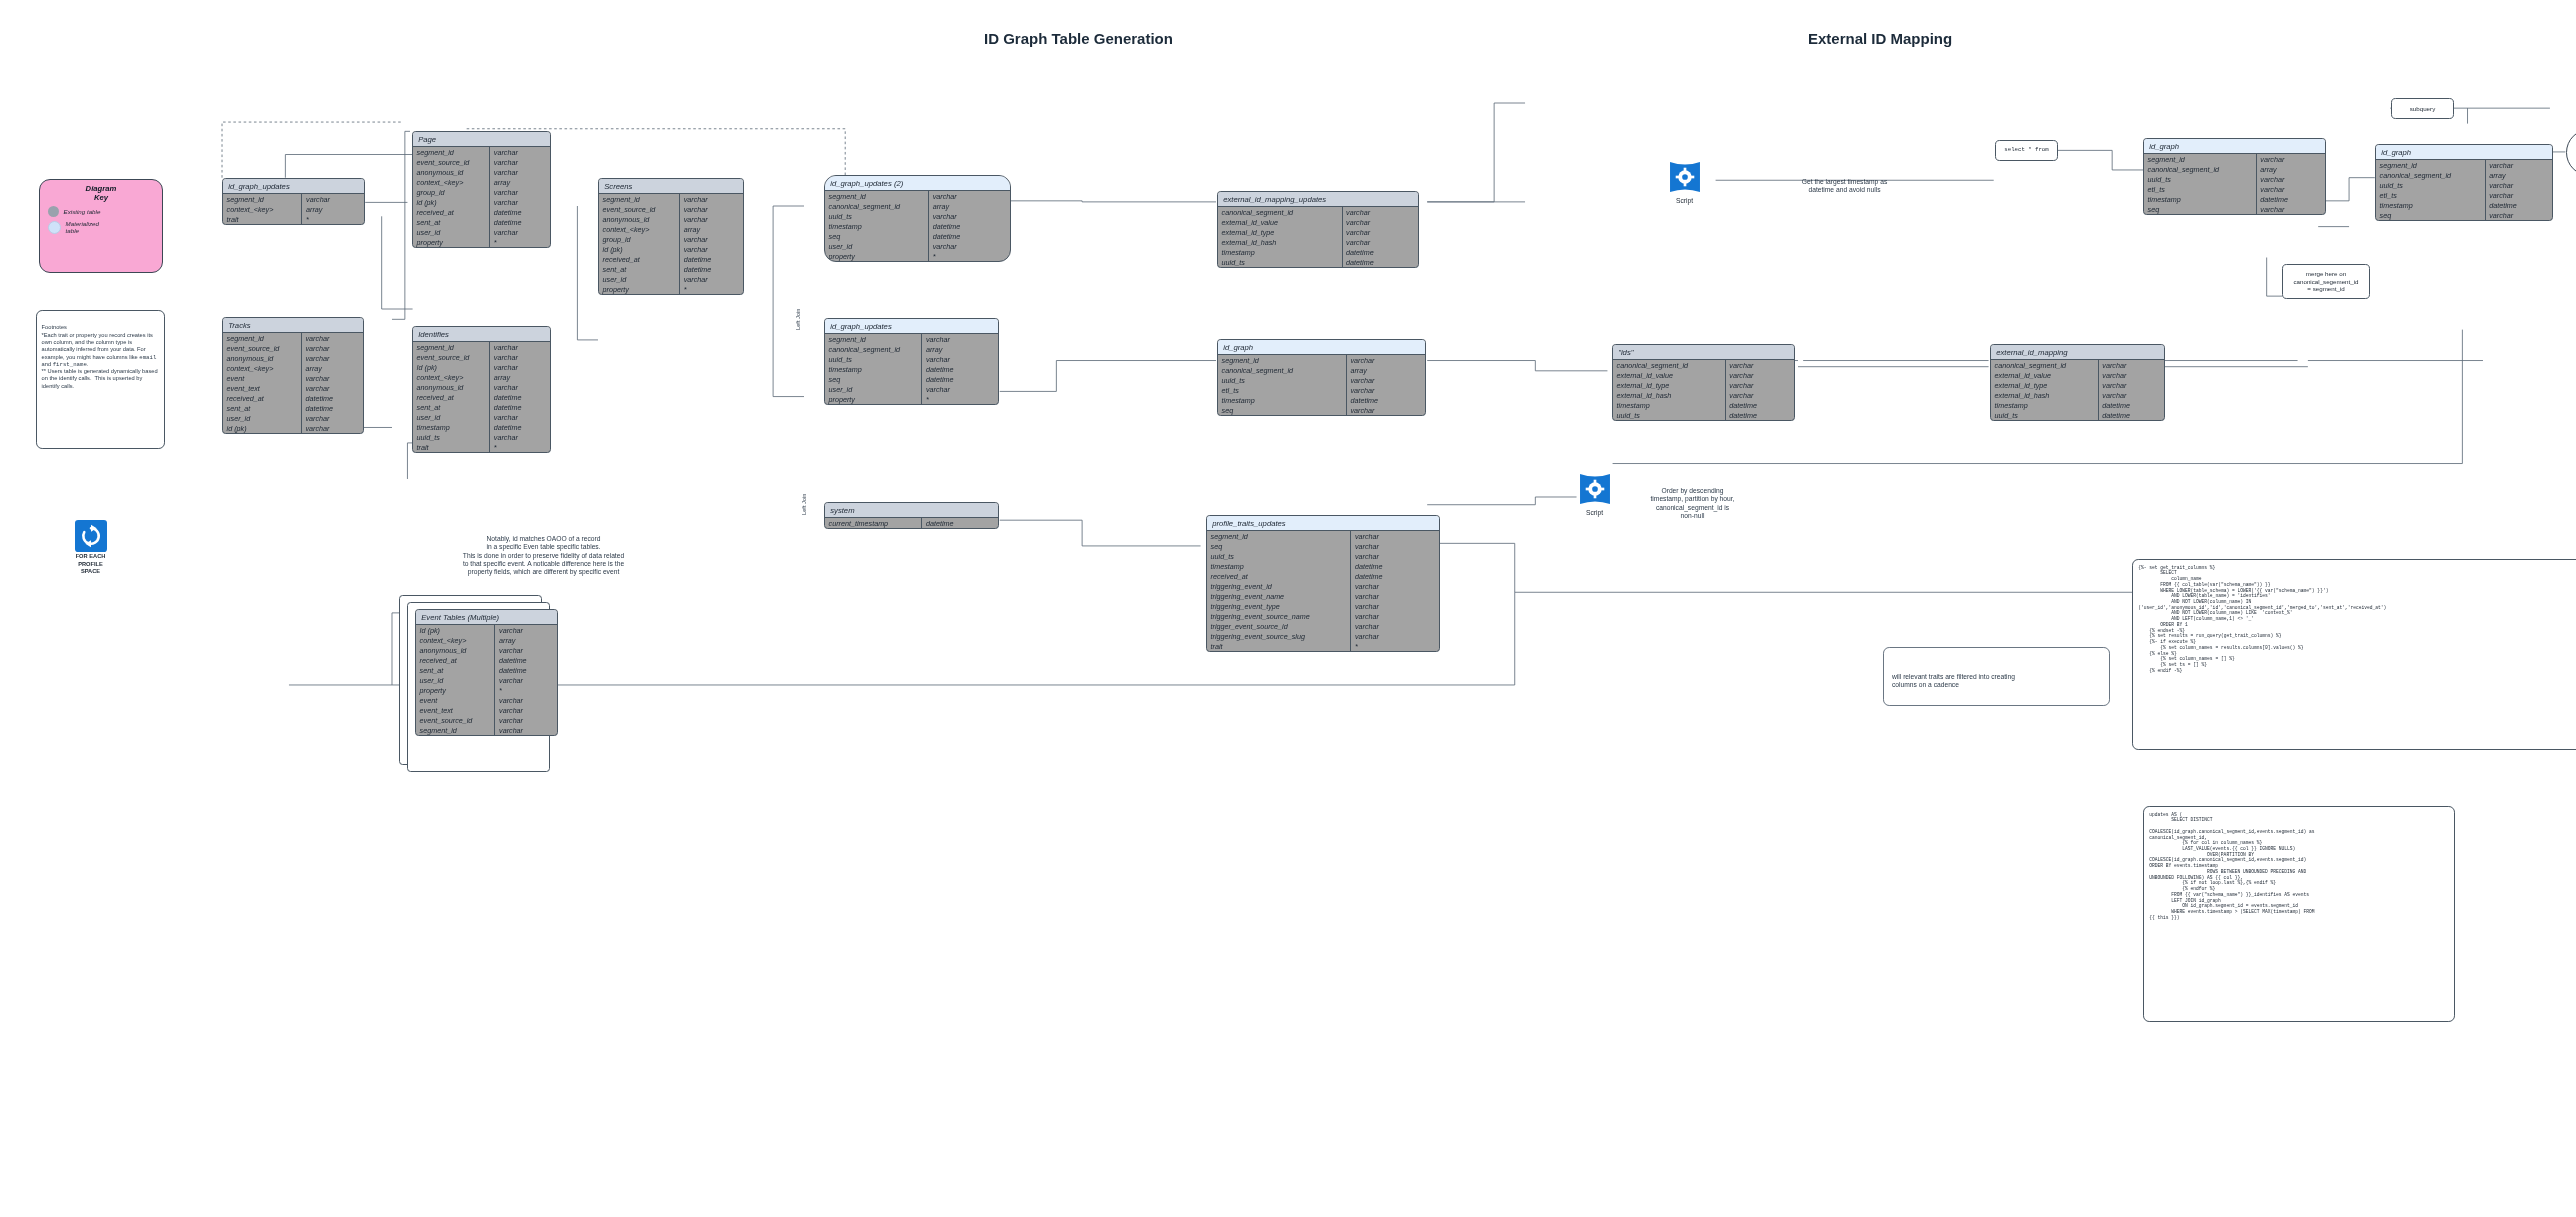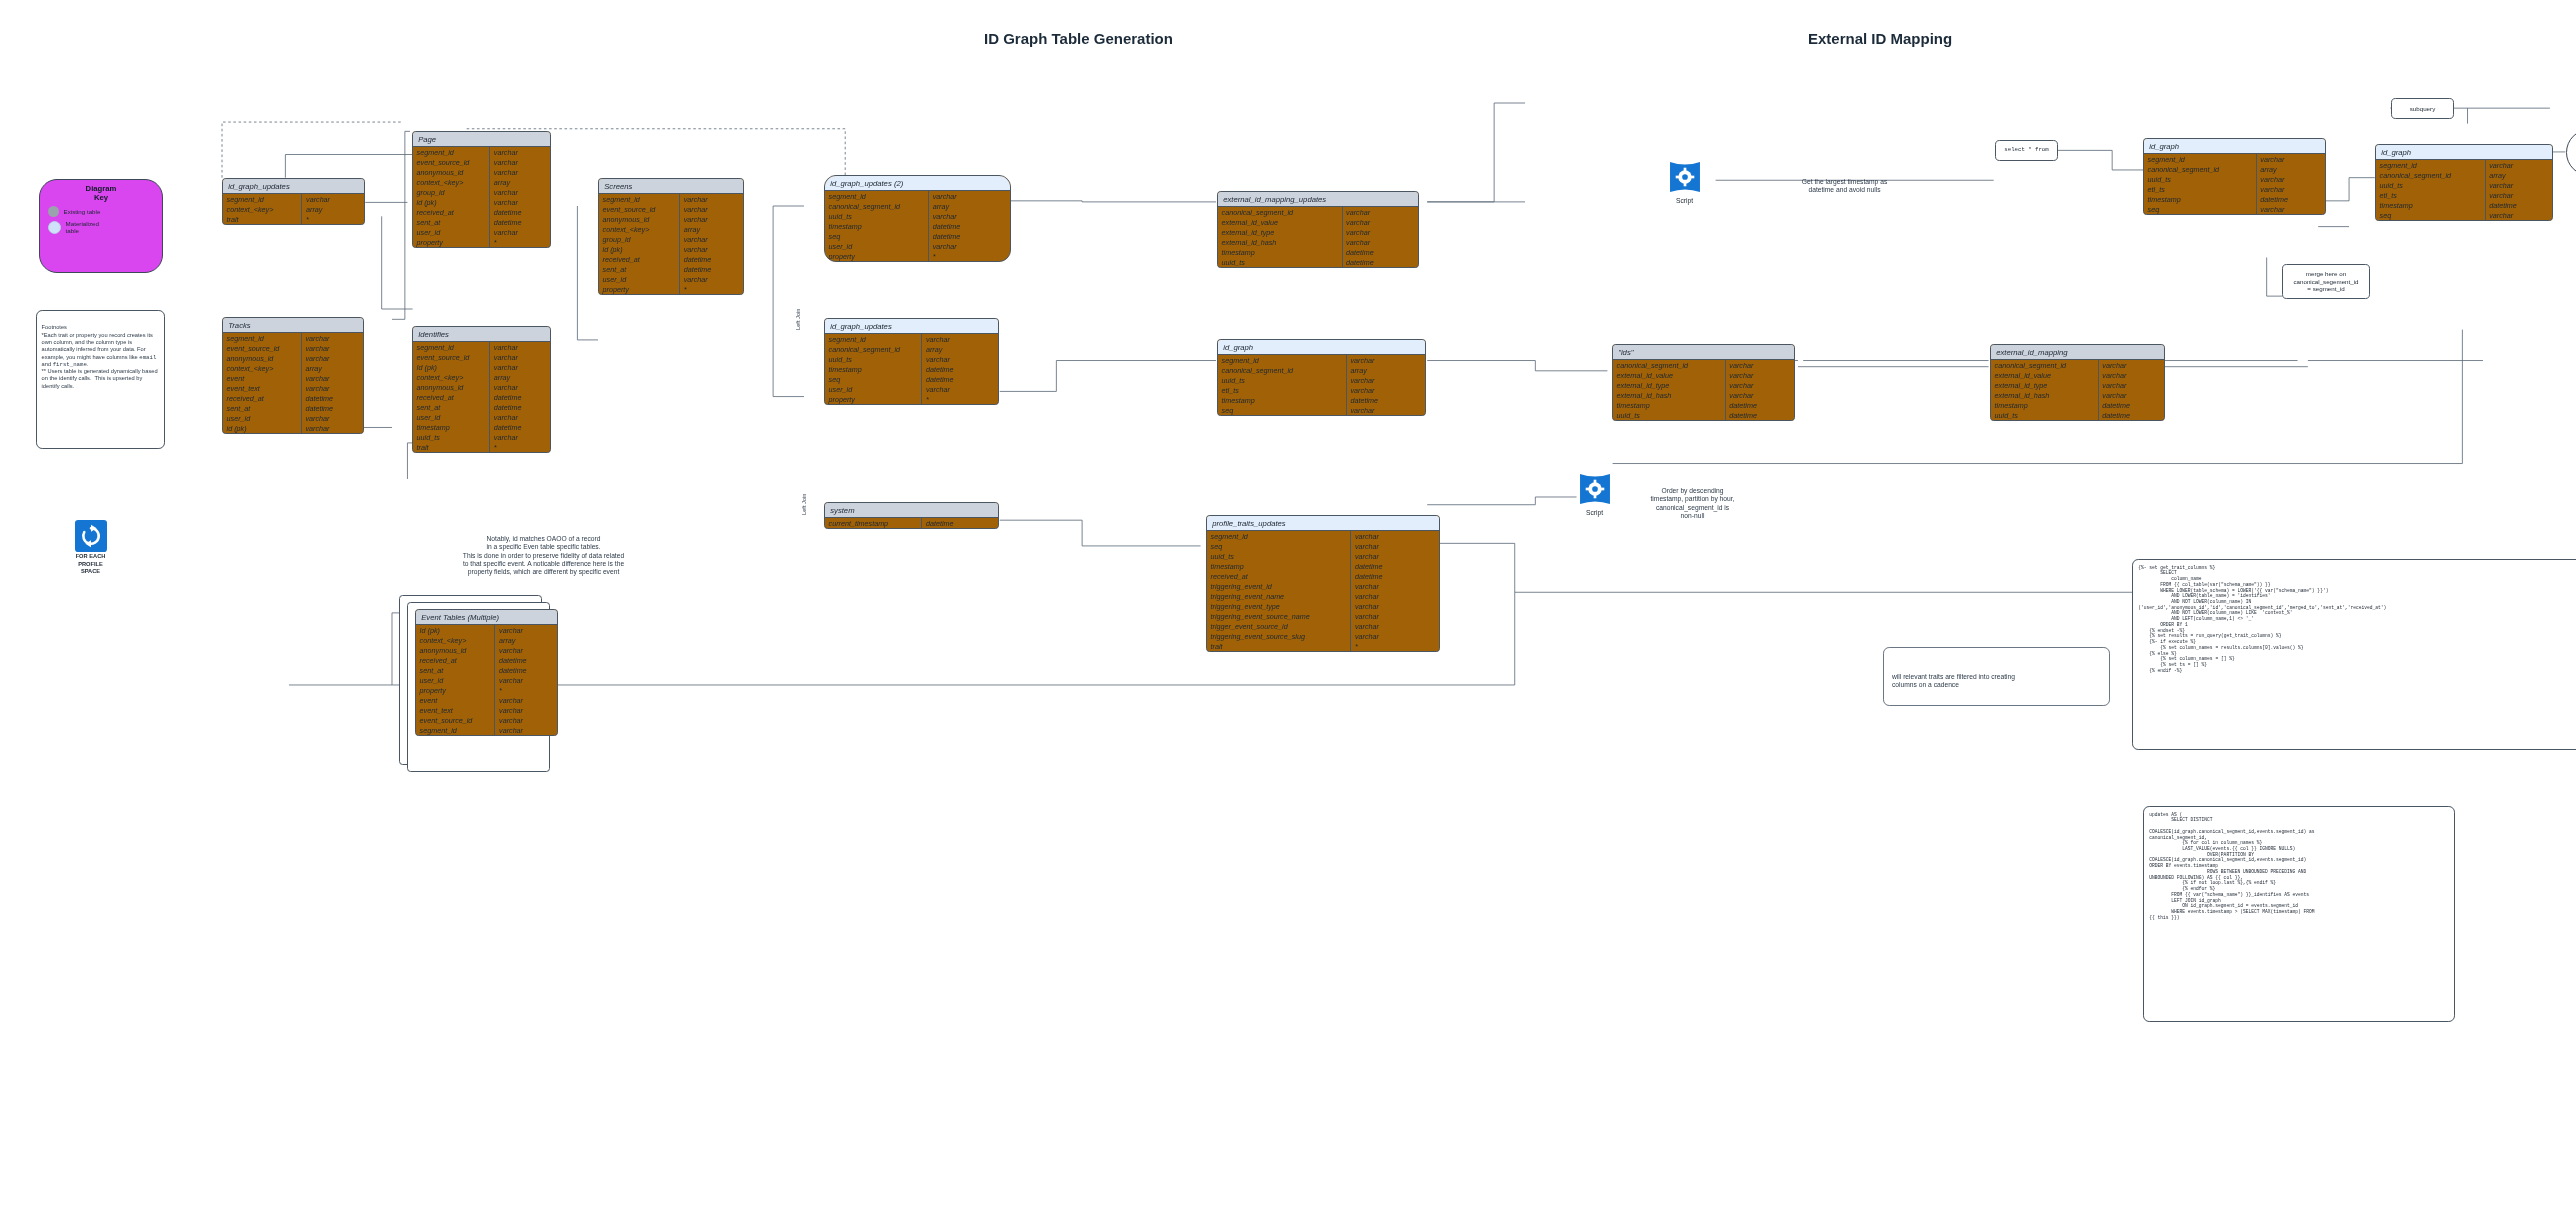--- a/index.html
+++ b/index.html
@@ -3,42 +3,42 @@
 <meta charset="utf-8">
 <style>
   html,body{margin:0;padding:0;background:#ffffff;}
   body{font-family:"Liberation Sans",sans-serif;color:#22303f;}
   #canvas{position:relative;width:3356px;height:1217px;background:#fff;overflow:hidden;}
 
   
   .section-title{position:absolute;font-size:15px;font-weight:bold;color:#1c2b3a;white-space:nowrap;margin-left:10px;}
 
   
-  .tbl{position:absolute;border:1px solid #4a5763;border-radius:3.6px;background:#a16207;overflow:hidden;
+  .tbl{position:absolute;border:1px solid #4a5763;border-radius:3.6px;background:#a3a3a3;overflow:hidden;
        box-sizing:border-box;}
   .tbl .hd{font-style:italic;font-size:7.7px;padding:2.6px 2.1px 2.6px 5.2px;border-bottom:0.8px solid #4a5763;
            background:#ccd3dd;color:#1d2733;white-space:nowrap;overflow:hidden;}
   .tbl.mat .hd{background:#e2eefb;}
   .tbl .rows{display:table;width:100%;border-collapse:collapse;}
   .tbl .row{display:table-row;}
   .tbl .c1,.tbl .c2{display:table-cell;font-style:italic;font-size:7.2px;padding:0.5px 2.1px 0.5px 3.6px;
         color:#1d2733;white-space:nowrap;overflow:hidden;}
   .tbl .c1{border-right:0.8px solid #4a5763;width:56%;}
   .tbl.wide .c1{width:62%;}
 
   
   .note{position:absolute;font-size:6.7px;color:#2c3a49;line-height:1.22;text-align:center;white-space:pre-line;}
   .note.left{text-align:left;}
 
   
   .rbox{position:absolute;border:0.8px solid #4a5763;border-radius:6.2px;background:#fff;box-sizing:border-box;}
   .rbox.thin{border-width:0.6px;border-color:#6a7683;}
 
   
-  #key{position:absolute;border:1.3px solid #3c4855;border-radius:18px;background:#d946ef;box-sizing:border-box;}
+  #key{position:absolute;border:1.3px solid #3c4855;border-radius:11px;background:#f9a8d4;box-sizing:border-box;font-style:italic;}
   #key .ktitle{font-size:7.7px;font-weight:bold;text-align:center;line-height:1.15;margin-top:5.2px;color:#101b26;}
   #key .krow{display:flex;align-items:center;gap:4.1px;margin:3.1px 0 0 8.2px;}
   #key .dot{width:11.3px;height:11.3px;border-radius:50%;flex:0 0 auto;}
   #key .dot.existing{background:#99a2ad;}
   #key .dot.mat{background:#cfe2f9;border:0.5px solid #b9cde6;}
   #key .klabel{font-size:6.2px;color:#1d2733;line-height:1.15;}
 
   
   #footnotes{position:absolute;border:0.8px solid #4a5763;border-radius:6.2px;background:#fff;box-sizing:border-box;
              padding:13.4px 4.6px 4.6px 4.6px;}

